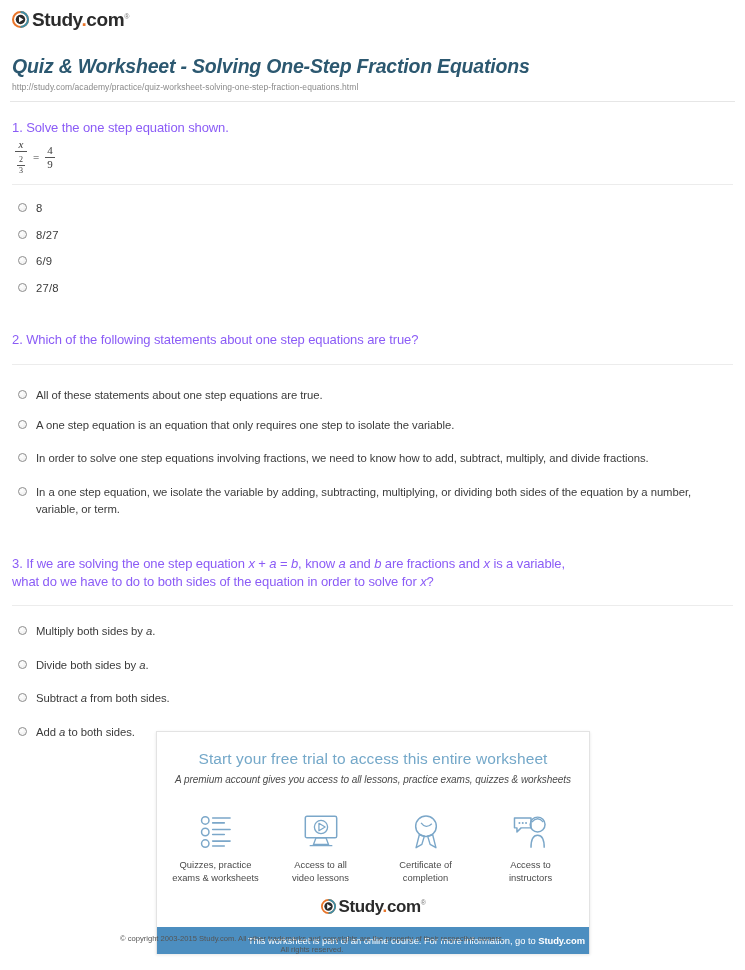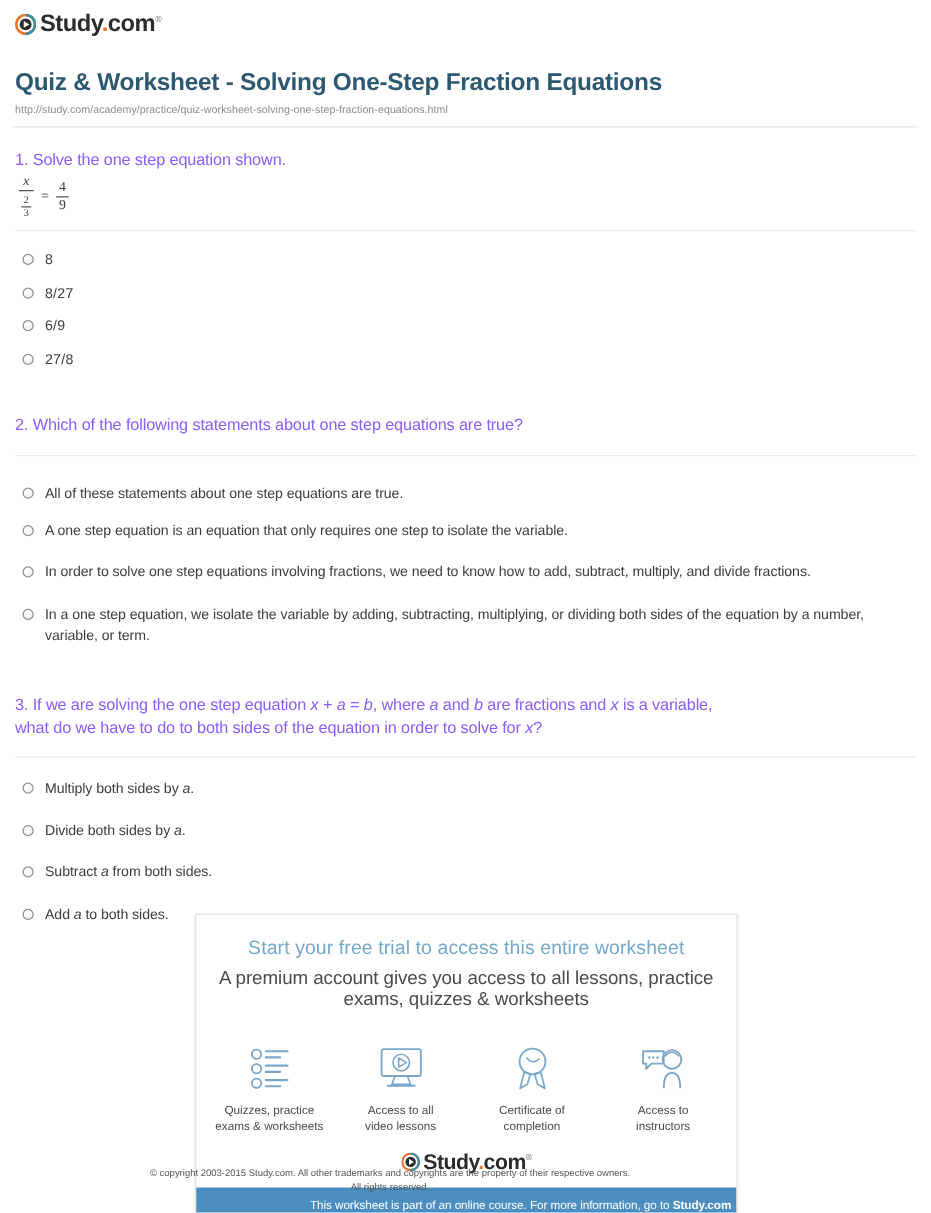--- a/index.html
+++ b/index.html
@@ -20,21 +20,21 @@
     font-size:19px; font-weight:bold; color:#2b2b2b;
     letter-spacing:-0.4px; line-height:1; white-space:nowrap;
     font-family:"Liberation Sans", sans-serif;
   }
   .logo-text .dot { color:#e8752a; }
   .logo-tm { font-size:7px; vertical-align:super; color:#777; font-weight:normal;}
 
   .title-block { padding:26px 12px 0 12px; }
   .page-title {
     font-size:19.5px; font-weight:bold; color:#2c5870;
-    letter-spacing:-0.2px; margin:0 0 4px 0; line-height:1.2;
+    letter-spacing:-0.2px; margin:0 0 4px 0; line-height:1.2;font-style:italic;
   }
   .page-url {
     font-size:8.5px; color:#8a8a8a; margin:0;
     letter-spacing:0.05px; word-break:break-all;
   }
   .hr-top { border:0; border-top:1px solid #e6e6e6; margin:9px 10px 0 10px; }
 
   
   .quiz { padding:0 12px; }
   .question { padding-top:17px; }
@@ -82,21 +82,21 @@
     border:1px solid #e3e3e3;
     border-bottom:none;
     box-shadow:0 1px 3px rgba(0,0,0,0.10);
   }
   .promo-inner { padding:18px 16px 10px 16px; text-align:center; }
   .promo-title {
     font-size:15.5px; color:#74a8c9; font-weight:normal;
     margin:0 0 6px 0; letter-spacing:0.1px;
   }
   .promo-sub {
-    font-size:15px; color:#4a4a4a; margin:0; letter-spacing:-0.05px;
+    font-size:10px; color:#4a4a4a; margin:0; letter-spacing:-0.05px;font-style:italic;
   }
 
   .features { display:flex; justify-content:space-around; padding:16px 6px 6px 6px; }
   .feature { width:100px; text-align:center; }
   .feature-ico { height:42px; display:flex; align-items:center; justify-content:center; }
   .feature-label {
     font-size:9.4px; color:#4a4a4a; line-height:1.35; margin-top:6px;
   }
 
   .promo-logo { display:flex; align-items:center; justify-content:center; gap:3px; padding:8px 0 12px 0; }
@@ -205,21 +205,21 @@
       <div class="option" style="padding-top:16px">
         <span class="radio"></span>
         <span class="opt-label" style="max-width:700px">In a one step equation, we isolate the variable by adding, subtracting, multiplying, or dividing both sides of the equation by a number, variable, or term.</span>
       </div>
     </div>
   </div>
 
   <div class="question" style="padding-top:36px">
     <p class="q-text">
       <span>3.</span>
-      <span>If we are solving the one step equation </span><span class="var">x</span><span> + </span><span class="var">a</span><span> = </span><span class="var">b</span><span>, where </span><span class="var">a</span><span> and </span><span class="var">b</span><span> are fractions and </span><span class="var">x</span><span> is a variable,</span><br>
+      <span>If we are solving the one step equation </span><span class="var">x</span><span> + </span><span class="var">a</span><span> = </span><span class="var">b</span><span>, know </span><span class="var">a</span><span> and </span><span class="var">b</span><span> are fractions and </span><span class="var">x</span><span> is a variable,</span><br>
       <span>what do we have to do to both sides of the equation in order to solve for </span><span class="var">x</span><span>?</span>
     </p>
 
     <hr class="q-rule" style="margin-top:13px">
 
     <div class="options">
       <div class="option" style="padding-top:11px">
         <span class="radio"></span>
         <span class="opt-label"><span>Multiply both sides by </span><span class="var">a</span><span>.</span></span>
       </div>

